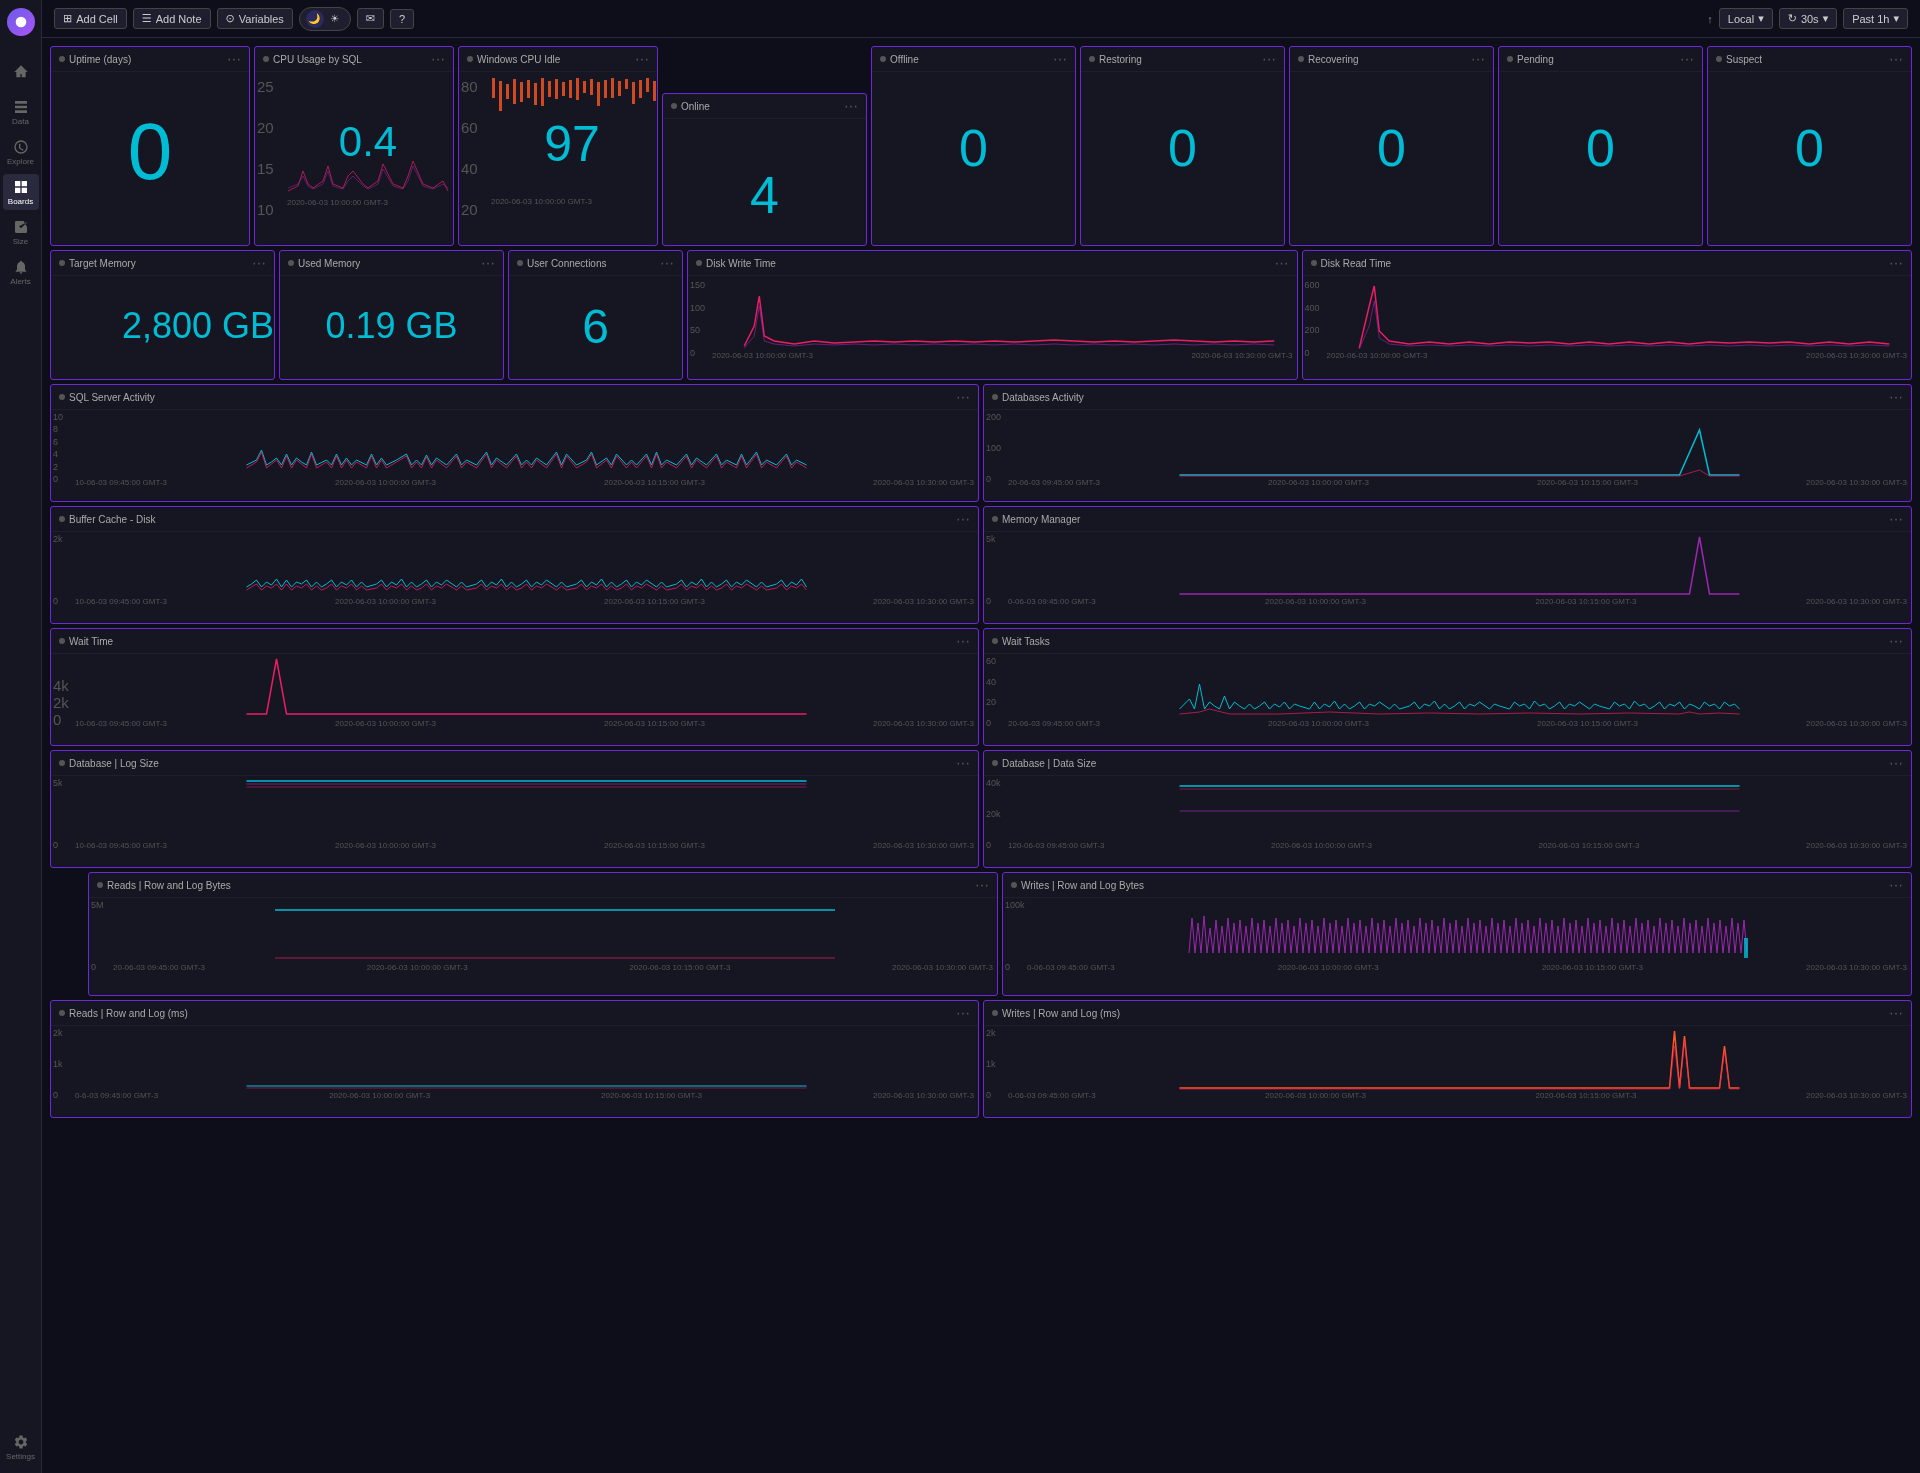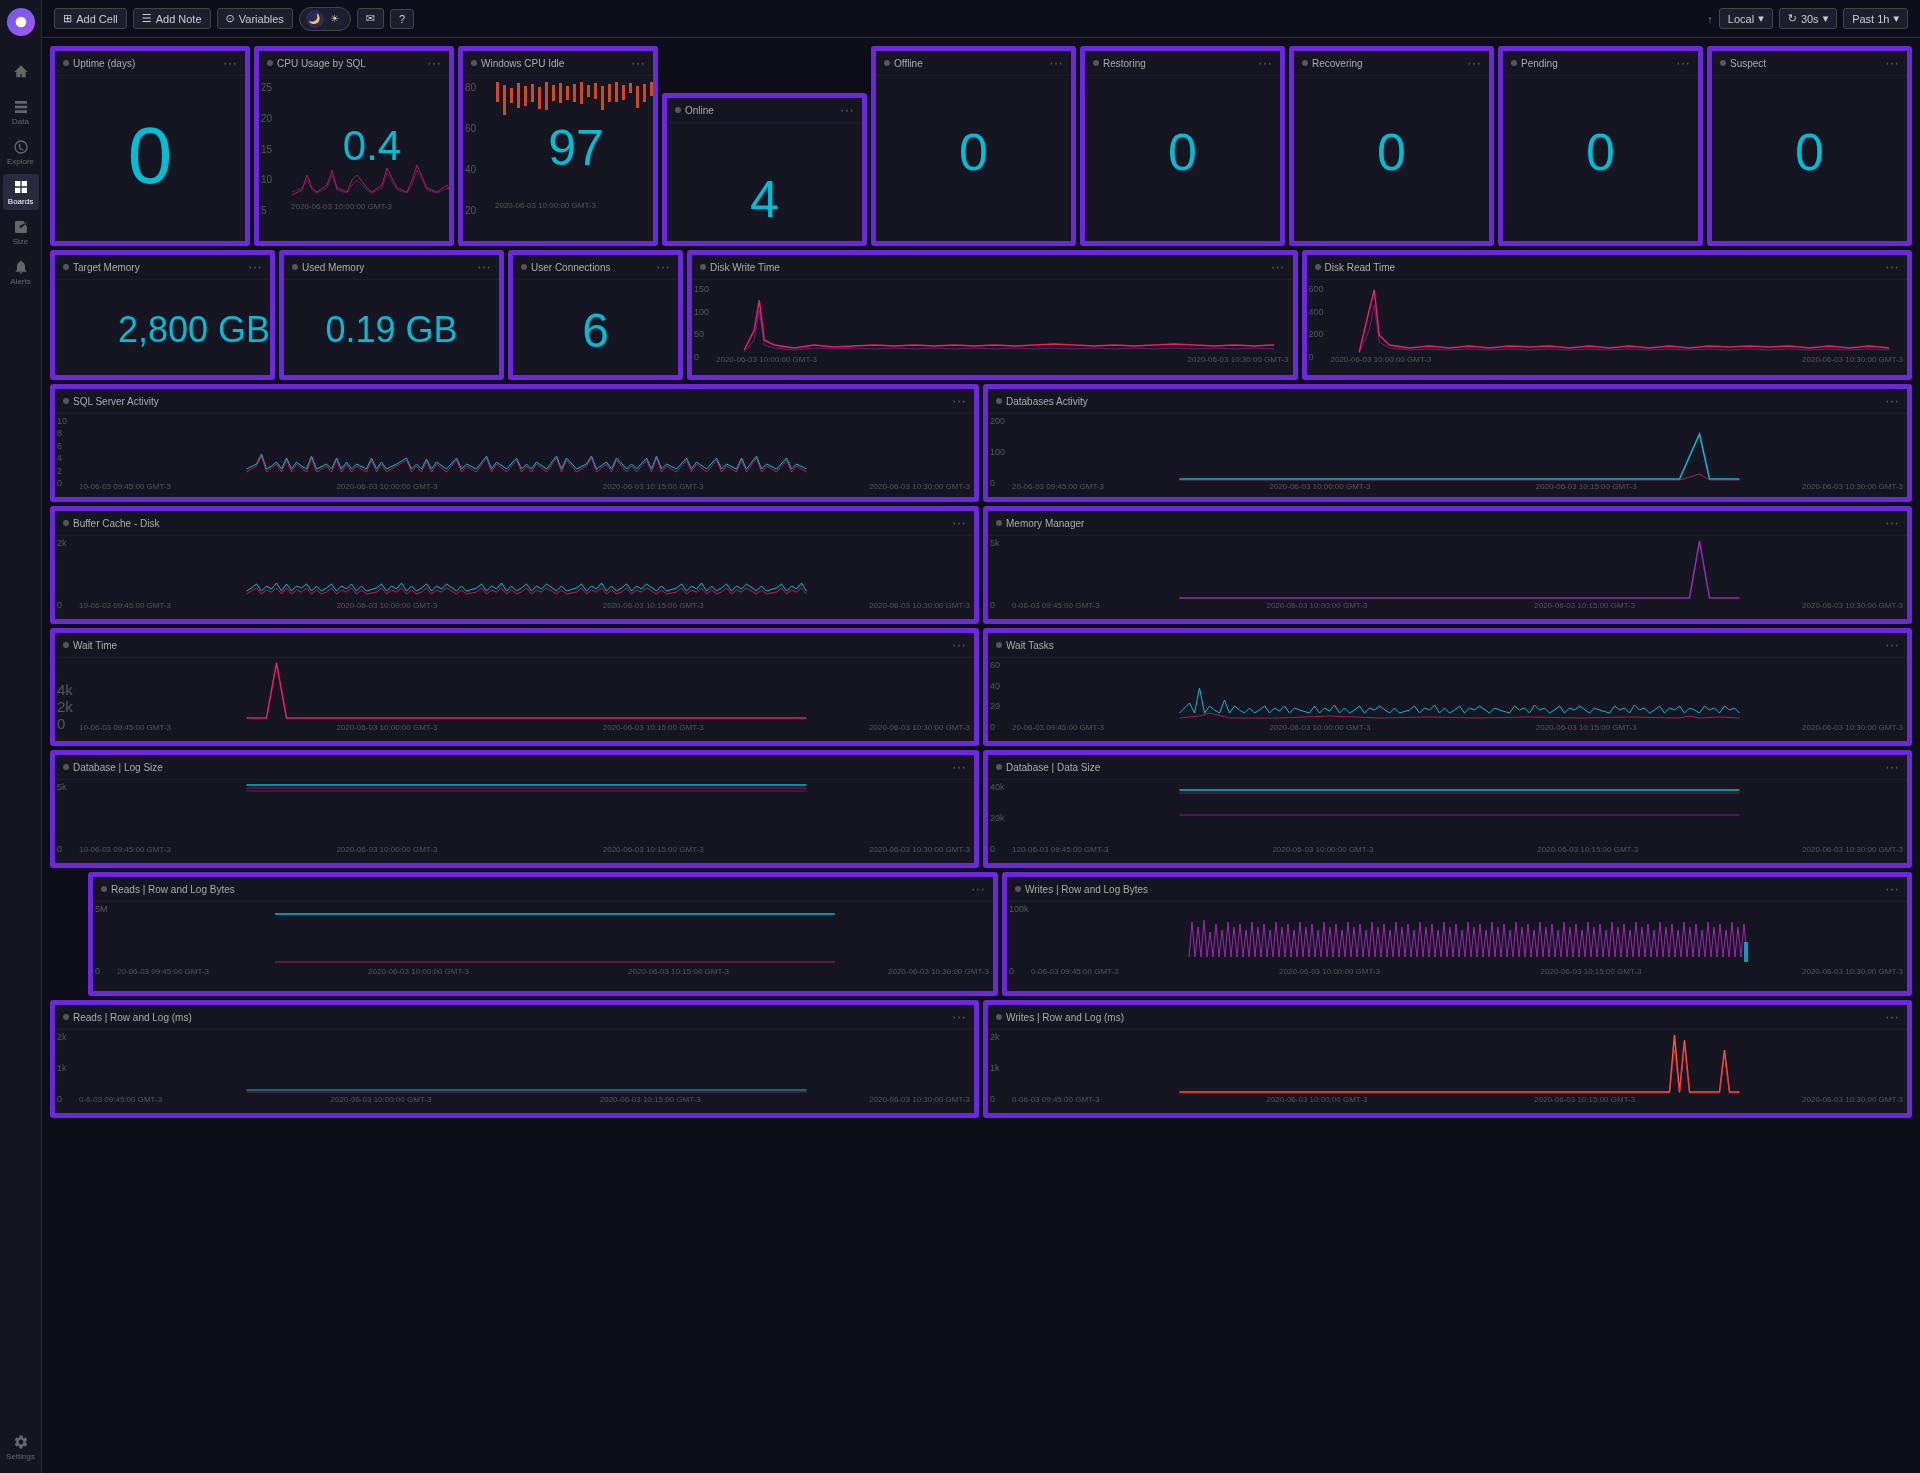--- a/index.html
+++ b/index.html
@@ -24,33 +24,33 @@
     .toolbar-right { margin-left: auto; display: flex; align-items: center; gap: 6px; }
     .select-box { display: flex; align-items: center; gap: 4px; padding: 3px 8px; border-radius: 3px; border: 1px solid #444; background: #1e1e2e; color: #ccc; cursor: pointer; font-size: 11px; }
     
     
     .dashboard { flex: 1; overflow: auto; padding: 8px; background: #0e0e1a; }
     
     
     .grid-row { display: flex; gap: 4px; margin-bottom: 4px; }
     
     
-    .panel { background: #161622; border: 5px solid #6d28d9; border-radius: 3px; position: relative; overflow: hidden; }
+    .panel { background: #161622; border: 1px solid #6d28d9; border-radius: 3px; position: relative; overflow: hidden; }
     .panel-header { display: flex; align-items: center; padding: 4px 8px; border-bottom: 1px solid #1e1e2e; min-height: 24px; }
     .panel-title { font-size: 10px; color: #aaa; }
     .panel-menu { margin-left: auto; color: #555; cursor: pointer; font-size: 14px; }
     .panel-content { padding: 4px 8px; }
     
     
     .stat-value { font-size: 48px; color: #00bcd4; font-weight: 300; text-align: center; padding: 10px 0; line-height: 1; }
     
     
     .status-panel { flex: 1; }
     .status-value { font-size: 40px; color: #00bcd4; text-align: center; padding: 8px 0; line-height: 1; font-weight: 300; }
-    .y-axis { position: absolute; left: 2px; top: 0; bottom: 18px; display: flex; flex-direction: column; justify-content: space-between; color: #555; font-size: 10px; padding: 2px 0; }
+    .y-axis { position: absolute; left: 2px; top: 0; bottom: 18px; display: flex; flex-direction: column; justify-content: space-between; color: #555; font-size: 15px; padding: 2px 0; gap: 24px; }
     
     
     svg.chart { display: block; }
     
     .panel-dot { width: 6px; height: 6px; border-radius: 50%; background: #555; margin-right: 4px; display: inline-block; }
     
     .time-labels { display: flex; justify-content: space-between; font-size: 8px; color: #555; padding: 0 4px; margin-top: 1px; }
 
     .theme-toggle { display: flex; align-items: center; gap: 2px; padding: 2px 6px; border-radius: 12px; border: 1px solid #444; background: #1e1e2e; }
     .theme-btn { width: 18px; height: 18px; border-radius: 50%; display: flex; align-items: center; justify-content: center; font-size: 10px; cursor: pointer; }

